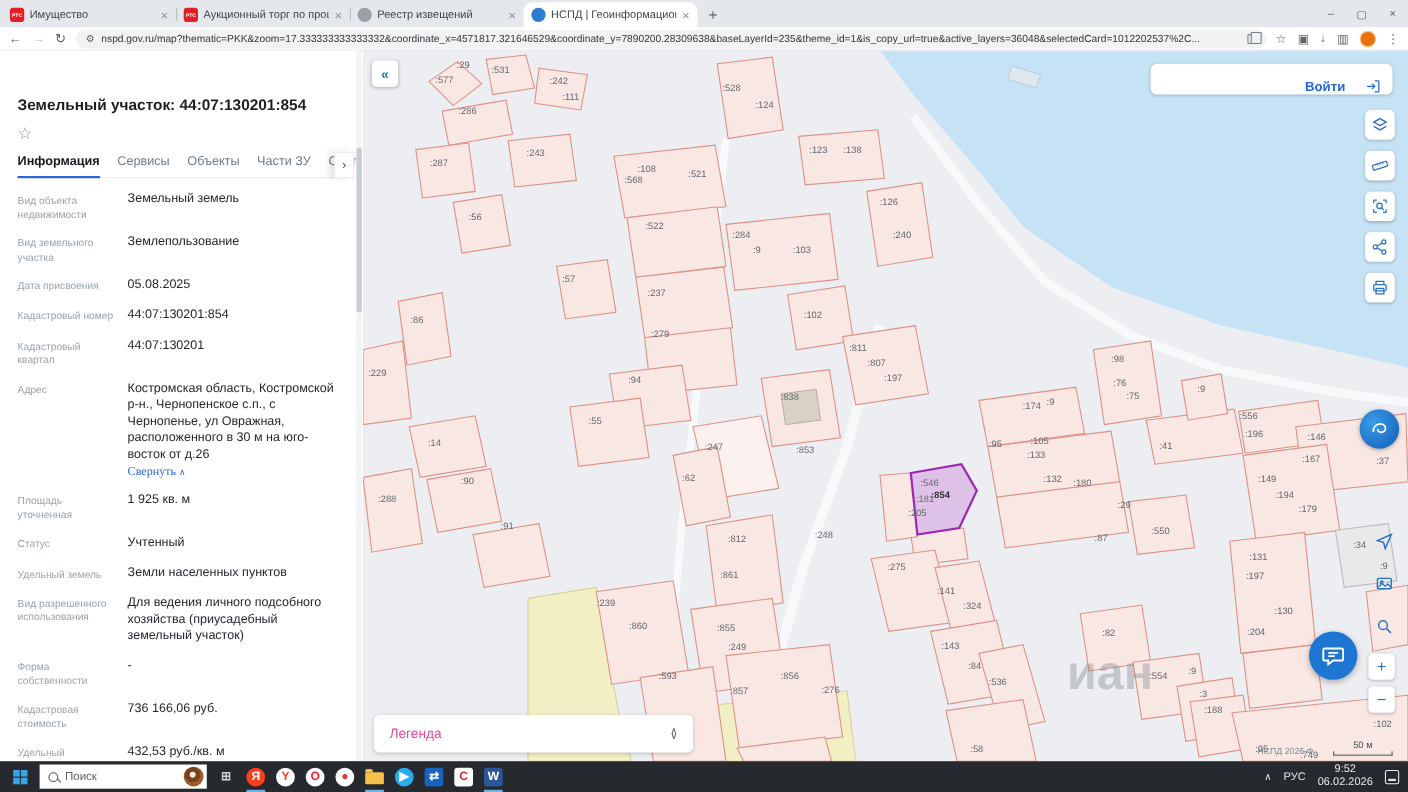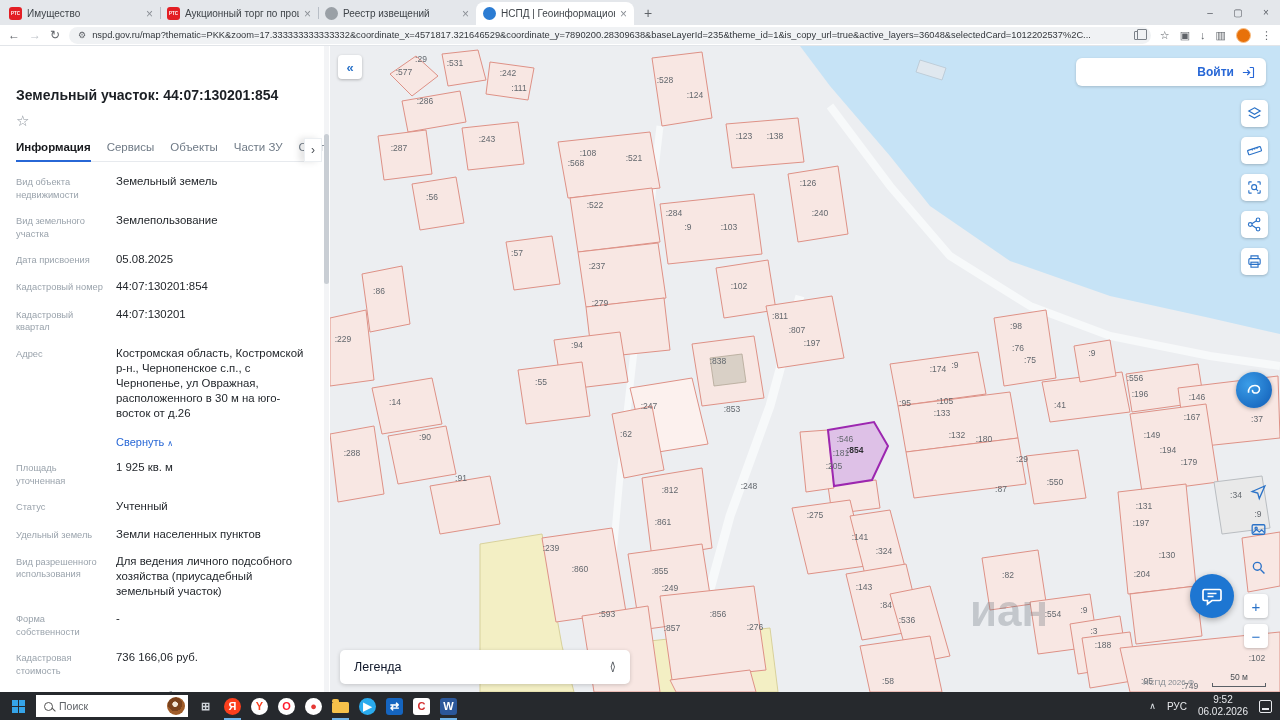--- a/index.html
+++ b/index.html
@@ -37,48 +37,48 @@
   .panel-title { font-size:14px; font-weight:600; color:#1b1f24;margin-top:28px; }
   .fav-star { margin-top:9px; font-size:15px; color:#8a929b; }
   .panel-tabs { display:flex; gap:16px; margin-top:11px; border-bottom:1px solid #e7eaee; padding-bottom:8px; position:relative; }
   .ptab { font-size:11.5px; color:#6f7a86; white-space:nowrap; position:relative; }
   .ptab.active { color:#17191d; font-weight:600; }
   .ptab.active::after { content:''; position:absolute; bottom:-9px; left:0; right:0; height:2px; background:#2767d6; }
   .ptab-scroll { position:absolute; right:-10px; top:-3px; width:18px; height:24px; background:#fff; box-shadow:-5px 0 6px rgba(0,0,0,.10); border:1px solid #eceff2; display:flex; align-items:center; justify-content:center; font-size:12px; color:#4a4f55; }
   .field-row { display:flex; gap:10px; margin:12px 0; }
   .field-label { width:90px; min-width:90px; font-size:9.3px; color:#9aa3ac; line-height:1.35; padding-top:2px; }
   .field-value { font-size:11.4px; color:#23272c; line-height:1.33; }
-  .field-link { font-size:11px; color:#2767d6; margin-top:15px; }
+  .field-link { font-size:11px; color:#2767d6; margin-top:2px;font-family:Liberation Serif, serif; }
   .chev { font-size:8px; }
   .panel-scrollbar { position:absolute; top:46px; left:324px; width:5px; bottom:28px; background:#f3f4f6; }
   .panel-scrollbar .thumb { position:absolute; top:88px; height:150px; width:5px; background:#c9ced4; border-radius:3px; }
 
   
   .map { position:absolute; top:46px; left:330px; right:0; bottom:28px; background:#eceef1; overflow:hidden; }
   .map-svg { position:absolute; inset:0; width:100%; height:100%; }
   .map-svg text { font-family:"Liberation Sans", sans-serif; font-size:8.5px; fill:#63686e; text-anchor:middle; }
   .map-svg text.sel { fill:#2e2f33; font-weight:bold; }
   .map-svg .wm { font-size:44px; fill:rgba(100,110,120,.30); font-weight:bold; text-anchor:start; }
 
   .collapse-btn { position:absolute; left:8px; top:9px; width:24px; height:24px; background:#fff; border-radius:4px; box-shadow:0 1px 3px rgba(0,0,0,.25); color:#2a72c8; font-size:13px; font-weight:bold; display:flex; align-items:center; justify-content:center; }
-  .login-bar { position:absolute; right:14px; top:12px; width:190px; height:28px; background:#fff; border-radius:6px; box-shadow:0 1px 3px rgba(0,0,0,.18); display:flex; align-items:center; justify-content:flex-end; padding:0 10px; gap:7px; }
+  .login-bar { position:absolute; right:14px; top:12px; width:220px; height:28px; background:#fff; border-radius:6px; box-shadow:0 1px 3px rgba(0,0,0,.18); display:flex; align-items:flex-end; justify-content:flex-end; padding:0 10px; gap:18px; }
   .login-label { color:#2767d6; font-size:12px; font-weight:600; }
   .tool-stack { position:absolute; right:12px; top:54px; display:flex; flex-direction:column; gap:10px; }
   .tool-btn { width:27px; height:27px; background:#fff; border-radius:5px; box-shadow:0 1px 3px rgba(0,0,0,.22); display:flex; align-items:center; justify-content:center; }
   .tool-btn svg { width:17px; height:17px; }
   .swirl-btn { position:absolute; right:8px; top:326px; width:36px; height:36px; border-radius:50%; background:radial-gradient(circle at 35% 35%, #3b9de8, #0f5bb5); box-shadow:0 1px 4px rgba(0,0,0,.3); display:flex; align-items:center; justify-content:center; }
   .swirl-btn svg { width:22px; height:22px; }
   .side-lower { position:absolute; right:12px; top:436px; display:flex; flex-direction:column; gap:15px; }
   .side-ic svg { width:19px; height:19px; }
   .chat-btn { position:absolute; right:46px; top:528px; width:44px; height:44px; border-radius:50%; background:#1d76d2; box-shadow:0 2px 6px rgba(0,0,0,.3); display:flex; align-items:center; justify-content:center; }
   .chat-btn svg { width:24px; height:24px; }
   .zoom-btn { position:absolute; right:12px; width:24px; height:24px; background:#fff; border-radius:4px; box-shadow:0 1px 3px rgba(0,0,0,.22); color:#2a72c8; font-size:15px; display:flex; align-items:center; justify-content:center; }
   .zoom-in { top:548px; } .zoom-out { top:578px; }
   .legend { position:absolute; left:10px; bottom:8px; width:290px; height:34px; background:#fff; border-radius:5px; box-shadow:0 1px 4px rgba(0,0,0,.18); display:flex; align-items:center; justify-content:space-between; padding:0 14px; }
-  .legend-label { font-size:12.5px; color:#0f172a; }
+  .legend-label { font-size:12.5px; color:#ec4899; }
   .legend-ctrl { display:flex; flex-direction:column; line-height:.6; color:#565b61; font-size:9px; text-align:center; }
   .map-attrib { position:absolute; right:86px; bottom:5px; font-size:8px; color:#838a91; }
   .scale { position:absolute; right:14px; bottom:5px; width:54px; text-align:center; }
   .scale-label { font-size:8.5px; color:#4a4f54; }
   .scale-bar { height:4px; border:1px solid #5a6066; border-top:none; margin-top:1px; }
 
   
   .taskbar { position:absolute; left:0; right:0; bottom:0; height:28px; background:#26292d; display:flex; align-items:center; color:#e8eaed; }
   .start { width:36px; height:28px; display:flex; align-items:center; justify-content:center; }
   .win-logo { display:grid; grid-template-columns:6px 6px; grid-template-rows:6px 6px; gap:1px; }

